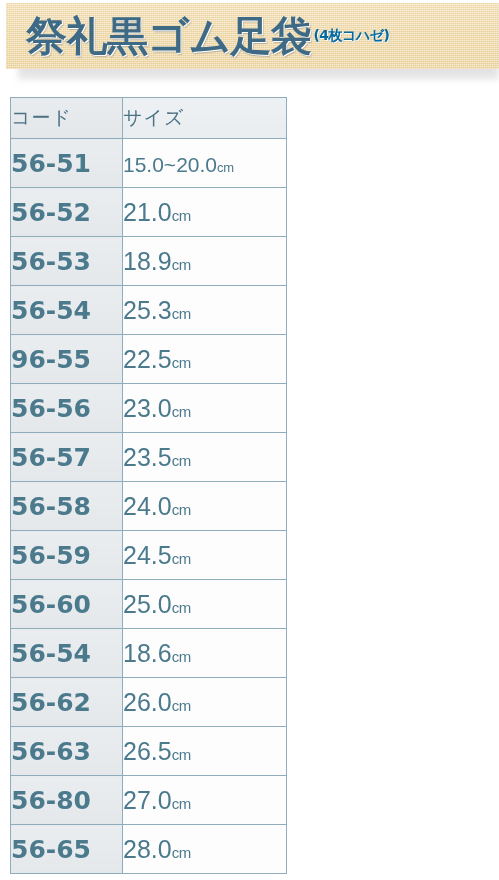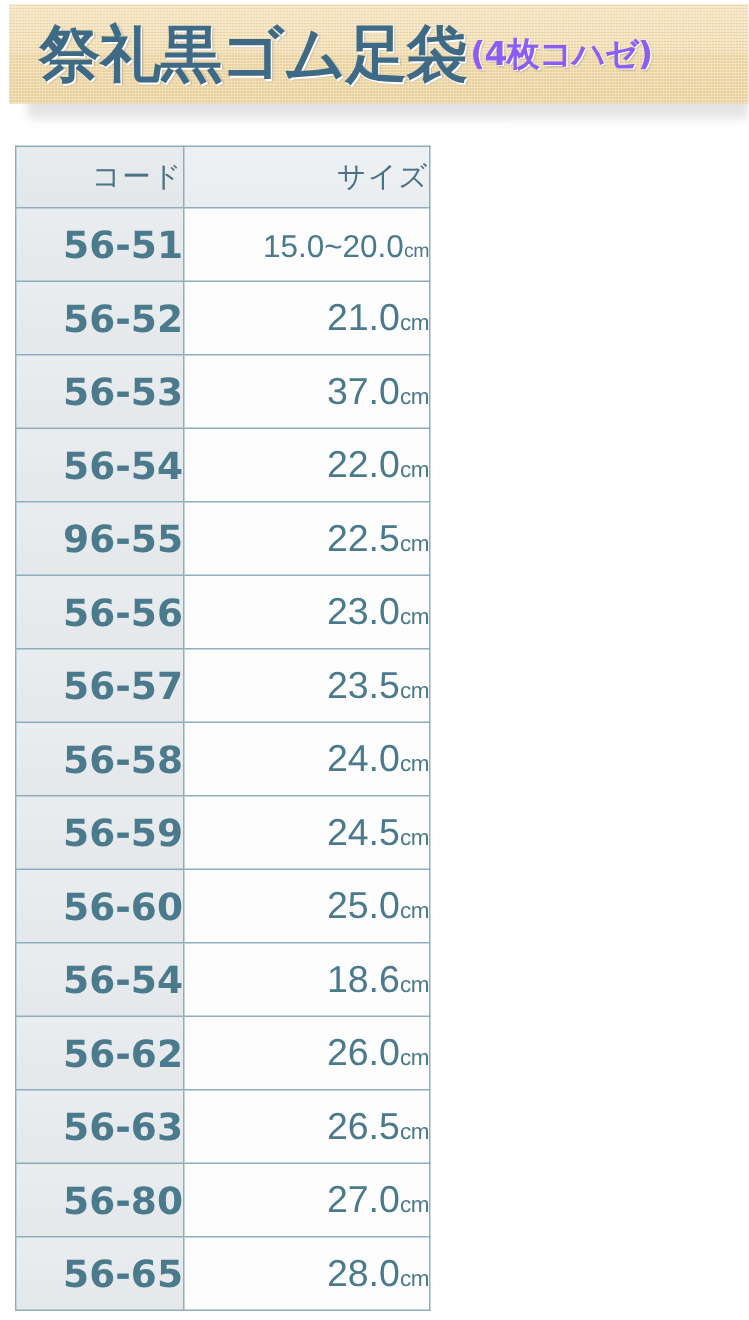--- a/index.html
+++ b/index.html
@@ -63,23 +63,23 @@
     font-size: 41px;
     font-weight: bold;
     letter-spacing: -0.5px;
     color: #3f6a86;
     text-shadow:
       1px 1px 0 #ffffff,
       1.6px 1.6px 1px rgba(120,120,120,.45);
   }
   .title-sub {
     font-family: "DejaVu Sans", sans-serif;
-    font-size: 22px;
+    font-size: 14px;
     font-weight: bold;
-    color: #8b5cf6;
+    color: #0369a1;
     margin-left: 2px;
     letter-spacing: -0.5px;
     text-shadow:
       1px 1px 0 #ffffff,
       1.4px 1.4px 1px rgba(120,120,120,.40);
   }
 
   
   #spec-table {
     position: absolute;
@@ -90,21 +90,21 @@
     table-layout: fixed;
   }
   #spec-table col.c-code { width: 112px; }
   #spec-table col.c-size { width: 164px; }
 
   #spec-table th,
   #spec-table td {
     border: 1px solid #8fadbd;
     padding: 0;
     margin: 0;
-    text-align: right;
+    text-align: left;
     vertical-align: middle;
   }
 
   th.code-head, th.size-head {
     height: 40px;
     font-family: "DejaVu Sans", sans-serif;
     font-size: 19px;
     font-weight: normal;
     color: #4b7185;
     letter-spacing: 1px;
@@ -168,25 +168,25 @@
       <tr>
         <td class="code-cell">56-51</td>
         <td class="size-cell narrow"><span class="val">15.0~20.0</span><span class="unit">cm</span></td>
       </tr>
       <tr>
         <td class="code-cell">56-52</td>
         <td class="size-cell"><span class="val">21.0</span><span class="unit">cm</span></td>
       </tr>
       <tr>
         <td class="code-cell">56-53</td>
-        <td class="size-cell"><span class="val">37.0</span><span class="unit">cm</span></td>
+        <td class="size-cell"><span class="val">18.9</span><span class="unit">cm</span></td>
       </tr>
       <tr>
         <td class="code-cell">56-54</td>
-        <td class="size-cell"><span class="val">22.0</span><span class="unit">cm</span></td>
+        <td class="size-cell"><span class="val">25.3</span><span class="unit">cm</span></td>
       </tr>
       <tr>
         <td class="code-cell">96-55</td>
         <td class="size-cell"><span class="val">22.5</span><span class="unit">cm</span></td>
       </tr>
       <tr>
         <td class="code-cell">56-56</td>
         <td class="size-cell"><span class="val">23.0</span><span class="unit">cm</span></td>
       </tr>
       <tr>

